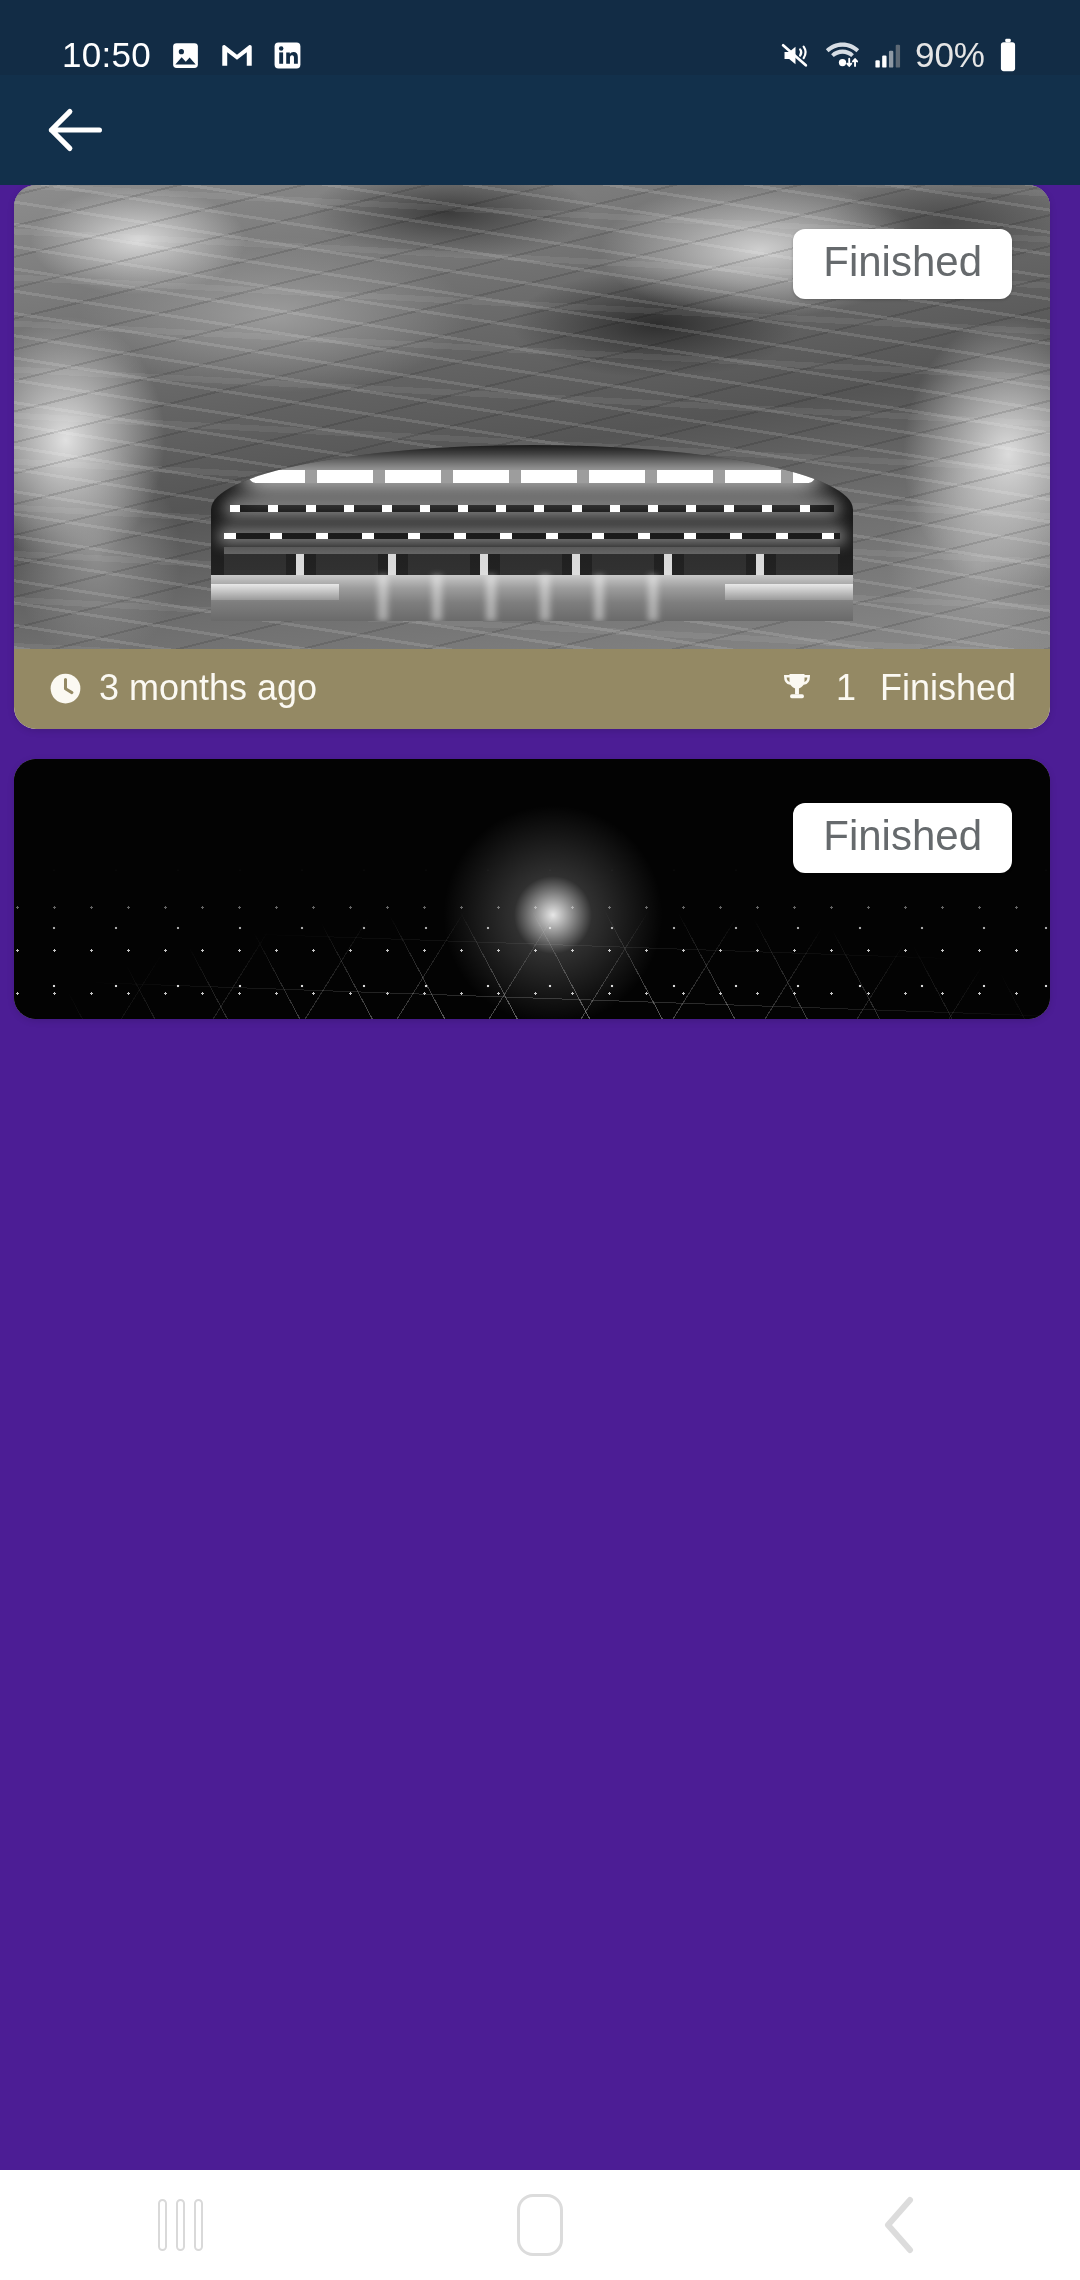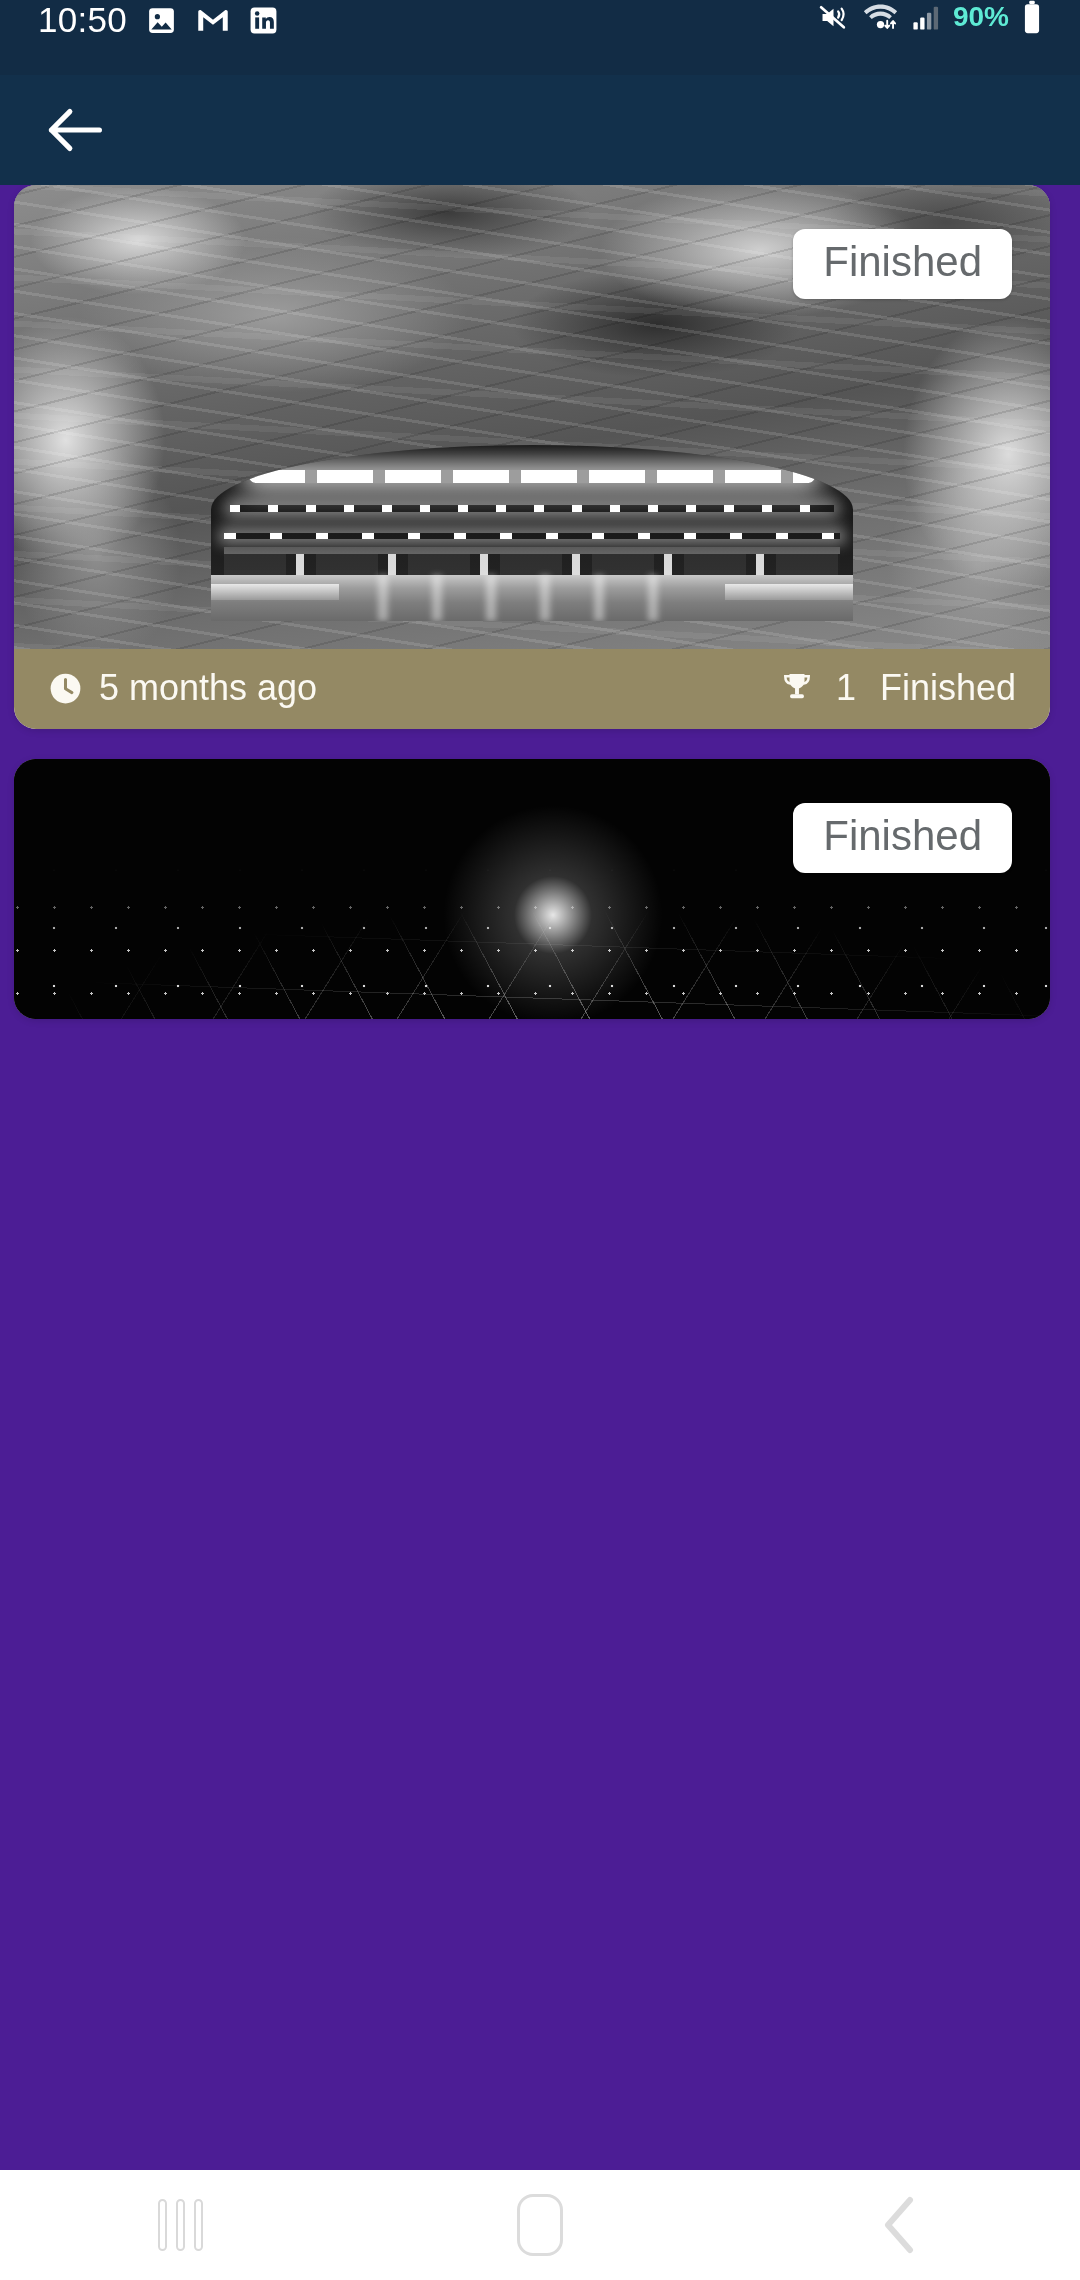--- a/index.html
+++ b/index.html
@@ -8,28 +8,28 @@
     font-family: "Liberation Sans", sans-serif;
     background:#f7f8f8;
     overflow:hidden;
     position:relative;
   }
 
   
   .status-bar{
     height:75px; width:1080px;
     background:#122c45;
-    display:flex; align-items:flex-start; justify-content:space-between;
-    padding:0 38px;
+    display:flex; align-items:flex-end; justify-content:space-between;
+    padding:0 62px;
     position:relative; z-index:5;gap:10px;
   }
   .sb-left{ display:flex; align-items:center; gap:18px; }
   .sb-right{ display:flex; align-items:center; gap:13px; }
   .sb-time{ color:#ffffff; font-size:35px; font-weight:500; letter-spacing:.3px; }
-  .sb-pct{ color:#5eead4; font-size:28px; font-weight:700; }
+  .sb-pct{ color:#e5e5e5; font-size:35px; font-weight:400; }
   .ic{ display:inline-flex; align-items:center; justify-content:center; }
 
   
   .app-header{
     height:110px; width:1080px;
     background:#12304b;
     display:flex; align-items:center;
     padding-left:40px;
     position:relative; z-index:4;
   }
@@ -302,21 +302,21 @@
 
 
     <div class="card-foot">
       <div class="foot-left">
         <span class="ic">
           <svg width="35" height="35" viewBox="0 0 24 24">
               <circle cx="12" cy="12" r="10.2" fill="#fbf9f2"></circle>
               <path d="M12 5.8v6.4l4.4 2.6" stroke="#948964" stroke-width="2.1" fill="none" stroke-linecap="round" stroke-linejoin="round"></path>
             </svg>
         </span>
-        <span>5 months ago</span>
+        <span>3 months ago</span>
       </div>
       <div class="foot-right">
         <span class="ic">
           <svg width="38" height="36" viewBox="0 0 24 24">
               <path d="M7 2.6h10v4.6c0 2.9-2.2 5.2-5 5.2S7 10.1 7 7.2z" fill="#fbf9f2"></path>
               <path d="M7 4.2H4.2c0 3 1.1 4.5 3.3 4.8M17 4.2h2.8c0 3-1.1 4.5-3.3 4.8" stroke="#fbf9f2" stroke-width="1.7" fill="none" stroke-linecap="round"></path>
               <rect x="10.7" y="12" width="2.6" height="4.3" fill="#fbf9f2"></rect>
               <rect x="7.4" y="16.2" width="9.2" height="2.6" rx="1.1" fill="#fbf9f2"></rect>
             </svg>
         </span>

